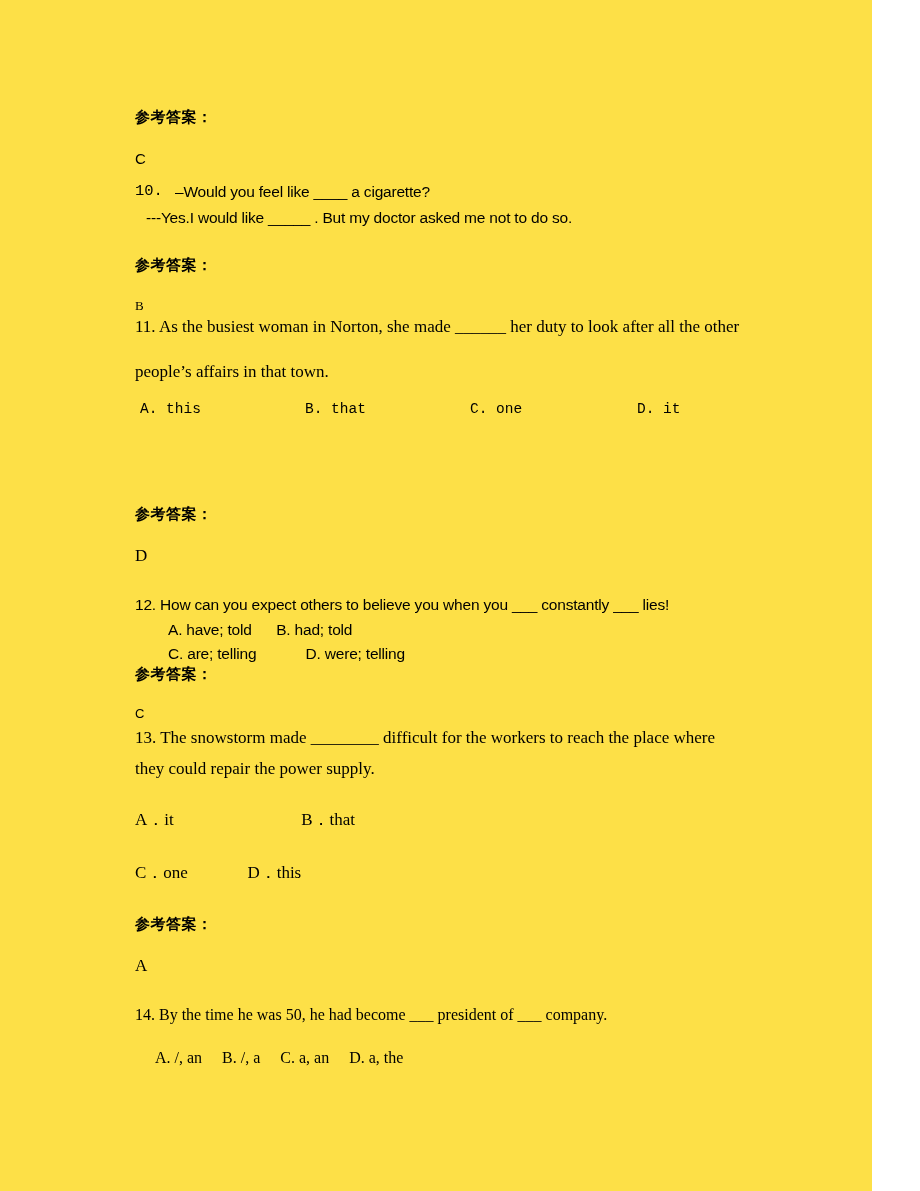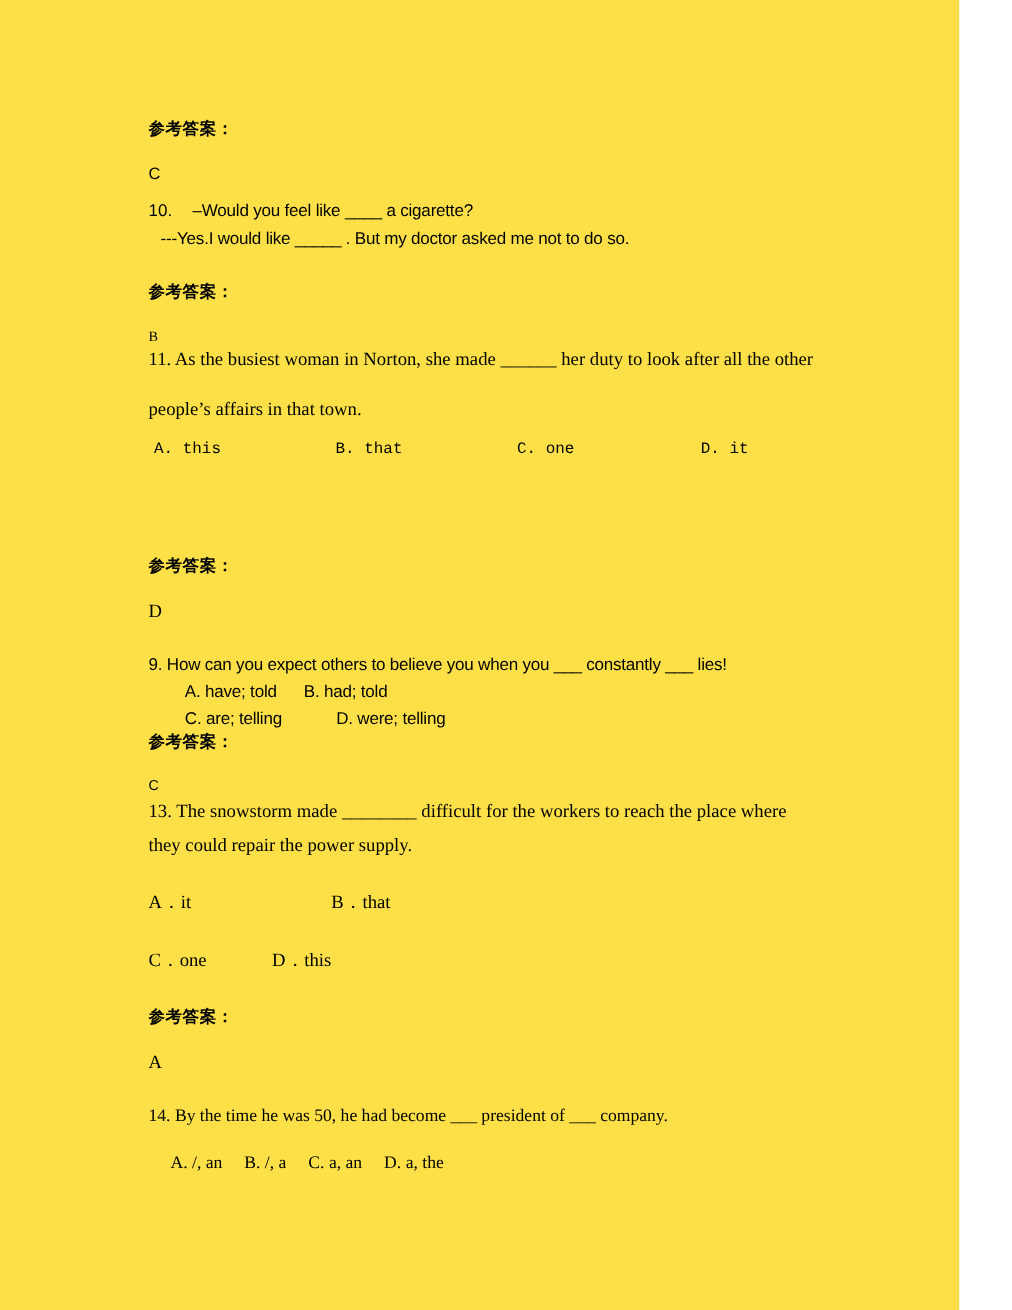--- a/index.html
+++ b/index.html
@@ -57,21 +57,21 @@
     font-size: 15px;
   }
 
   
   .q-sans {
     font-family: "Liberation Sans", sans-serif;
     font-size: 15.5px;
     letter-spacing: -0.2px;
   }
   .q-sans-num {
-    font-family: Liberation Sans, sans-serif;
+    font-family: Liberation Mono, monospace;
     font-size: 15.5px;
   }
 
   
   .q-serif {
     font-family: "Liberation Serif", serif;
     font-size: 17px;
   }
   .q-serif-14 {
     font-family: "Liberation Serif", serif;
@@ -103,21 +103,21 @@
   <div class="ln q-serif" style="top:349px;margin-top:14px;">people’s affairs in that town.</div>
 
   <div class="ln opt-mono" style="left:140px; top:402px;">A. this</div>
   <div class="ln opt-mono" style="left:305px; top:402px;">B. that</div>
   <div class="ln opt-mono" style="left:470px; top:402px;">C. one</div>
   <div class="ln opt-mono" style="left:637px; top:402px;">D. it</div>
 
   <div class="ln cjk-head" style="top:507px;">参考答案：</div>
   <div class="ln ans-serif-lg" style="top:547px;">D</div>
 
-  <div class="ln q-sans" style="top:597px;">9. How can you expect others to believe you when you ___ constantly ___ lies!</div>
+  <div class="ln q-sans" style="top:597px;">12. How can you expect others to believe you when you ___ constantly ___ lies!</div>
   <div class="ln q-sans" style="left:168px; top:622px;">A. have; told      B. had; told</div>
   <div class="ln q-sans" style="left:168px; top:646px;">C. are; telling            D. were; telling</div>
 
   <div class="ln cjk-head" style="top:667px;">参考答案：</div>
   <div class="ln ans-sans" style="top:707px; font-size:13px;">C</div>
 
   <div class="ln q-serif" style="top:729px;">13. The snowstorm made ________ difficult for the workers to reach the place where</div>
   <div class="ln q-serif" style="top:760px;">they could repair the power supply.</div>
 
   <div class="ln q-serif" style="top:811px;">A．it                              B．that</div>

